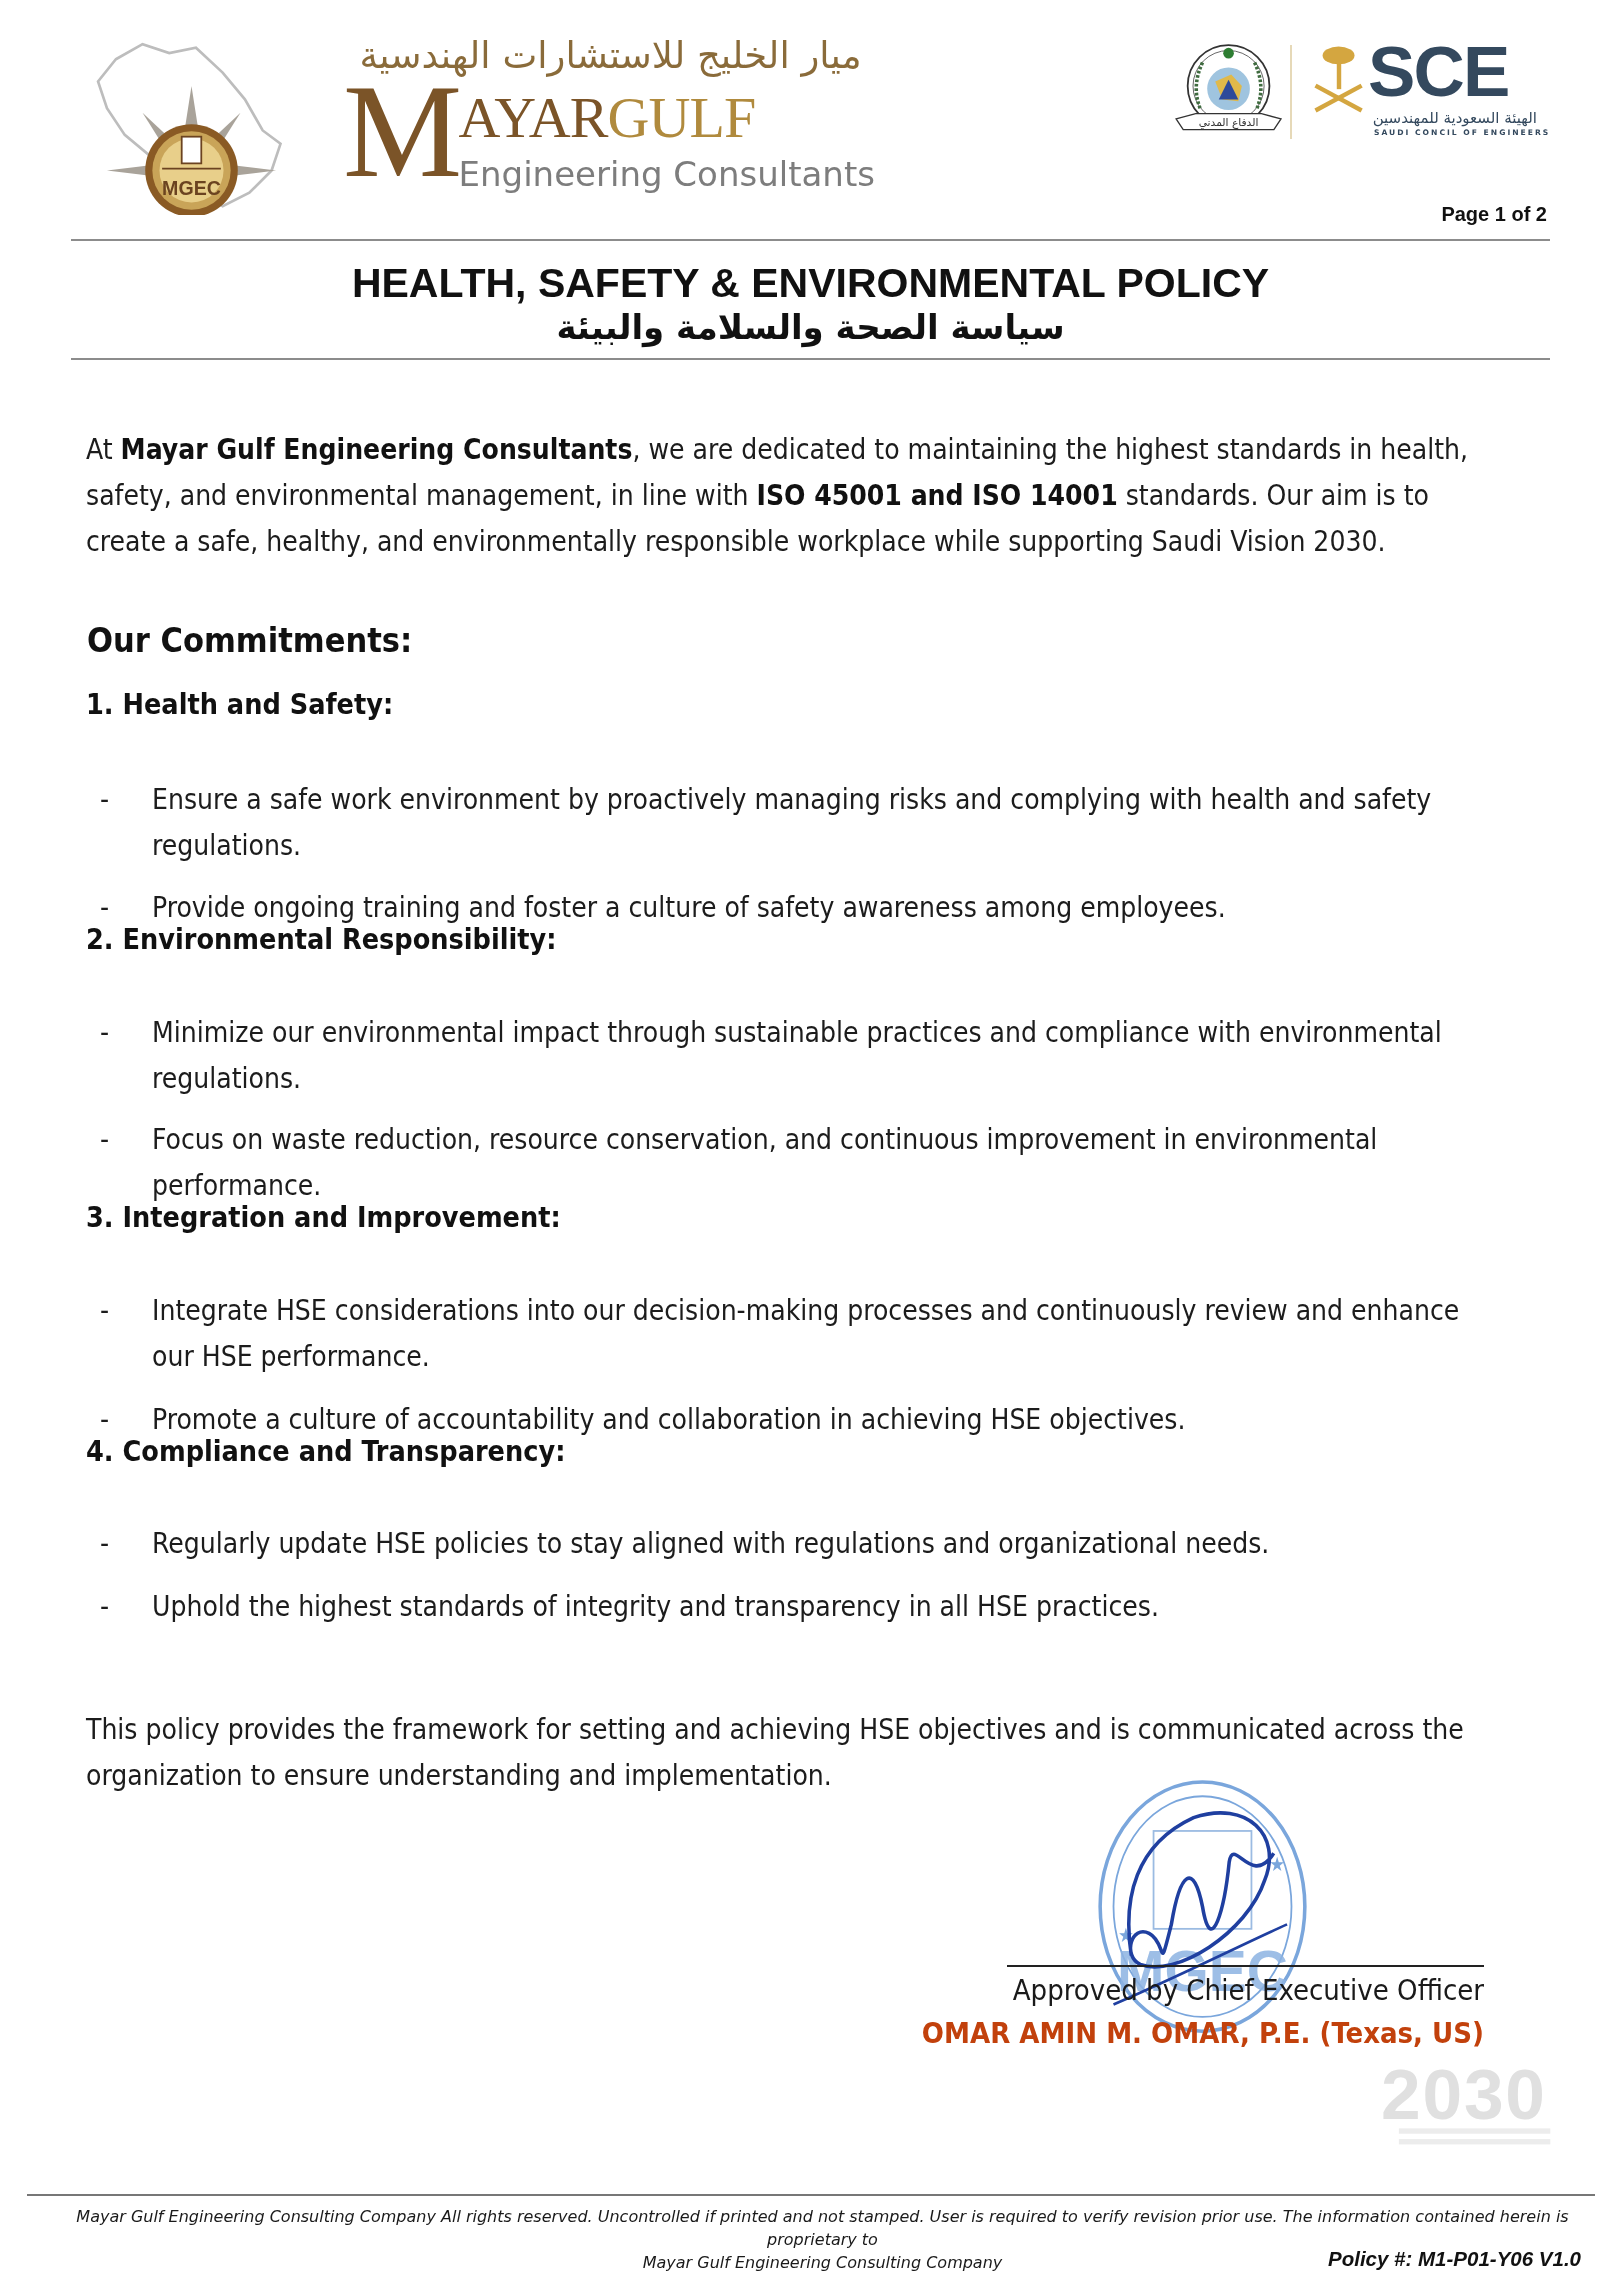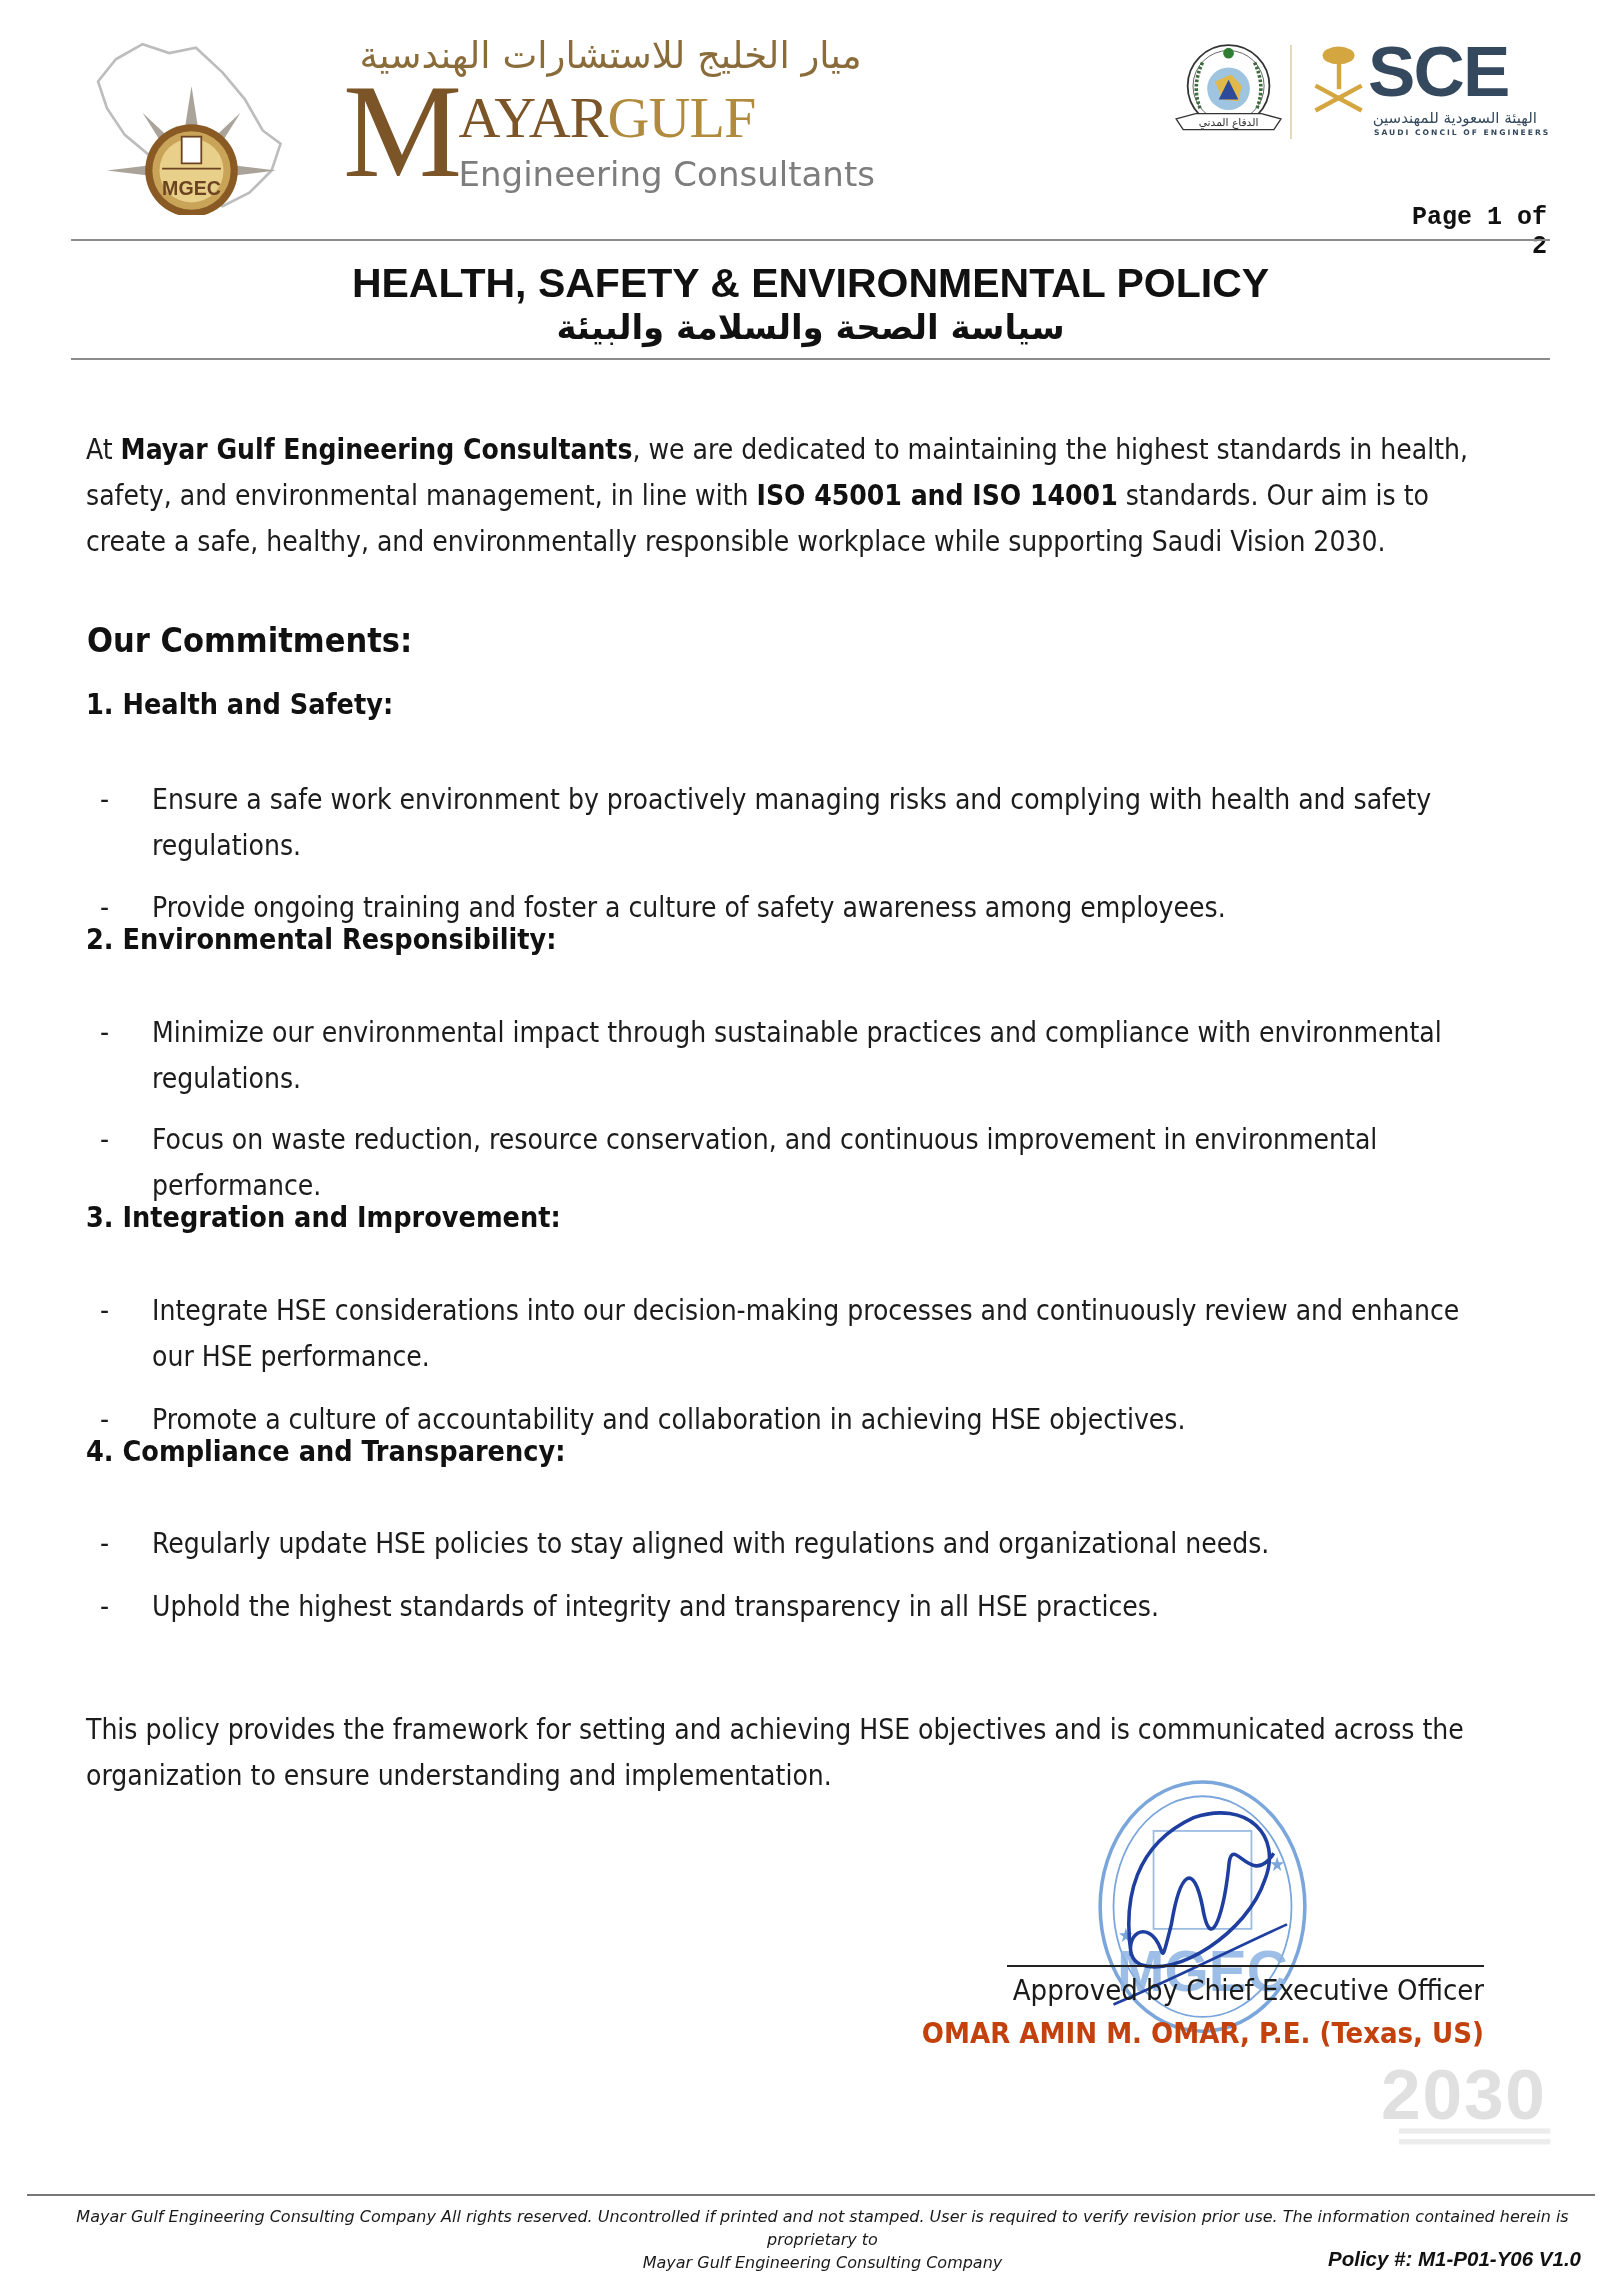--- a/index.html
+++ b/index.html
@@ -19,21 +19,21 @@
   .brand-main .gulf { color: #b08a3d; }
   .brand-main .sub { font-family: "DejaVu Sans", sans-serif; font-size: 34px; color: #7d7d7d; line-height: 39px; margin-top: 1.8px; }
 
   .logo-cd { left: 1169px; top: 37px; width: 120px; height: 107px; }
   .vdiv { left: 1290px; top: 45px; width: 1.8px; height: 94px; background: #e6d9b8; }
   .logo-palm { left: 1310px; top: 43px; width: 58px; height: 71px; }
   .sce-text { left: 1368px; top: 36px; font-family: "Liberation Sans", sans-serif; font-weight: 700; font-size: 71px; color: #34495e; letter-spacing: -1.8px; line-height: 71px; }
   .sce-ar { left: 1372px; top: 109px; width: 165px; text-align: right; font-size: 15px; color: #34495e; direction: rtl; font-family: "DejaVu Sans", sans-serif; }
   .sce-en { left: 1374px; top: 128px; font-size: 7.6px; letter-spacing: 2px; color: #34495e; font-weight: 700; font-family: "DejaVu Sans", sans-serif; }
 
-  .page-num { left: 1390px; top: 203px; width: 157px; text-align: right; font-size: 25px; font-weight: 700; color: #111; font-family: Liberation Mono, monospace; }
+  .page-num { left: 1390px; top: 203px; width: 157px; text-align: right; font-size: 20px; font-weight: 700; color: #111; font-family: Liberation Sans, sans-serif; }
 
   .hr { height: 1.8px; background: #8c8c8c; }
   .hr1 { left: 71px; top: 239px; width: 1479px; }
   .hr2 { left: 71px; top: 358px; width: 1479px; }
   .hr-sig { left: 1007px; top: 1965px; width: 477px; height: 1.8px; background: #222; }
   .hr-foot { left: 27px; top: 2194px; width: 1568px; height: 1.8px; background: #777; }
 
   .title { left: 71px; top: 260px; width: 1479px; text-align: center; font-family: "Liberation Sans", sans-serif; font-weight: 700; font-size: 41px; color: #111; letter-spacing: 0px; transform: scaleX(1.0); }
   .title-ar { left: 71px; top: 307px; width: 1479px; text-align: center; font-family: "DejaVu Sans", sans-serif; font-weight: 700; font-size: 34px; color: #111; direction: rtl; }
 

